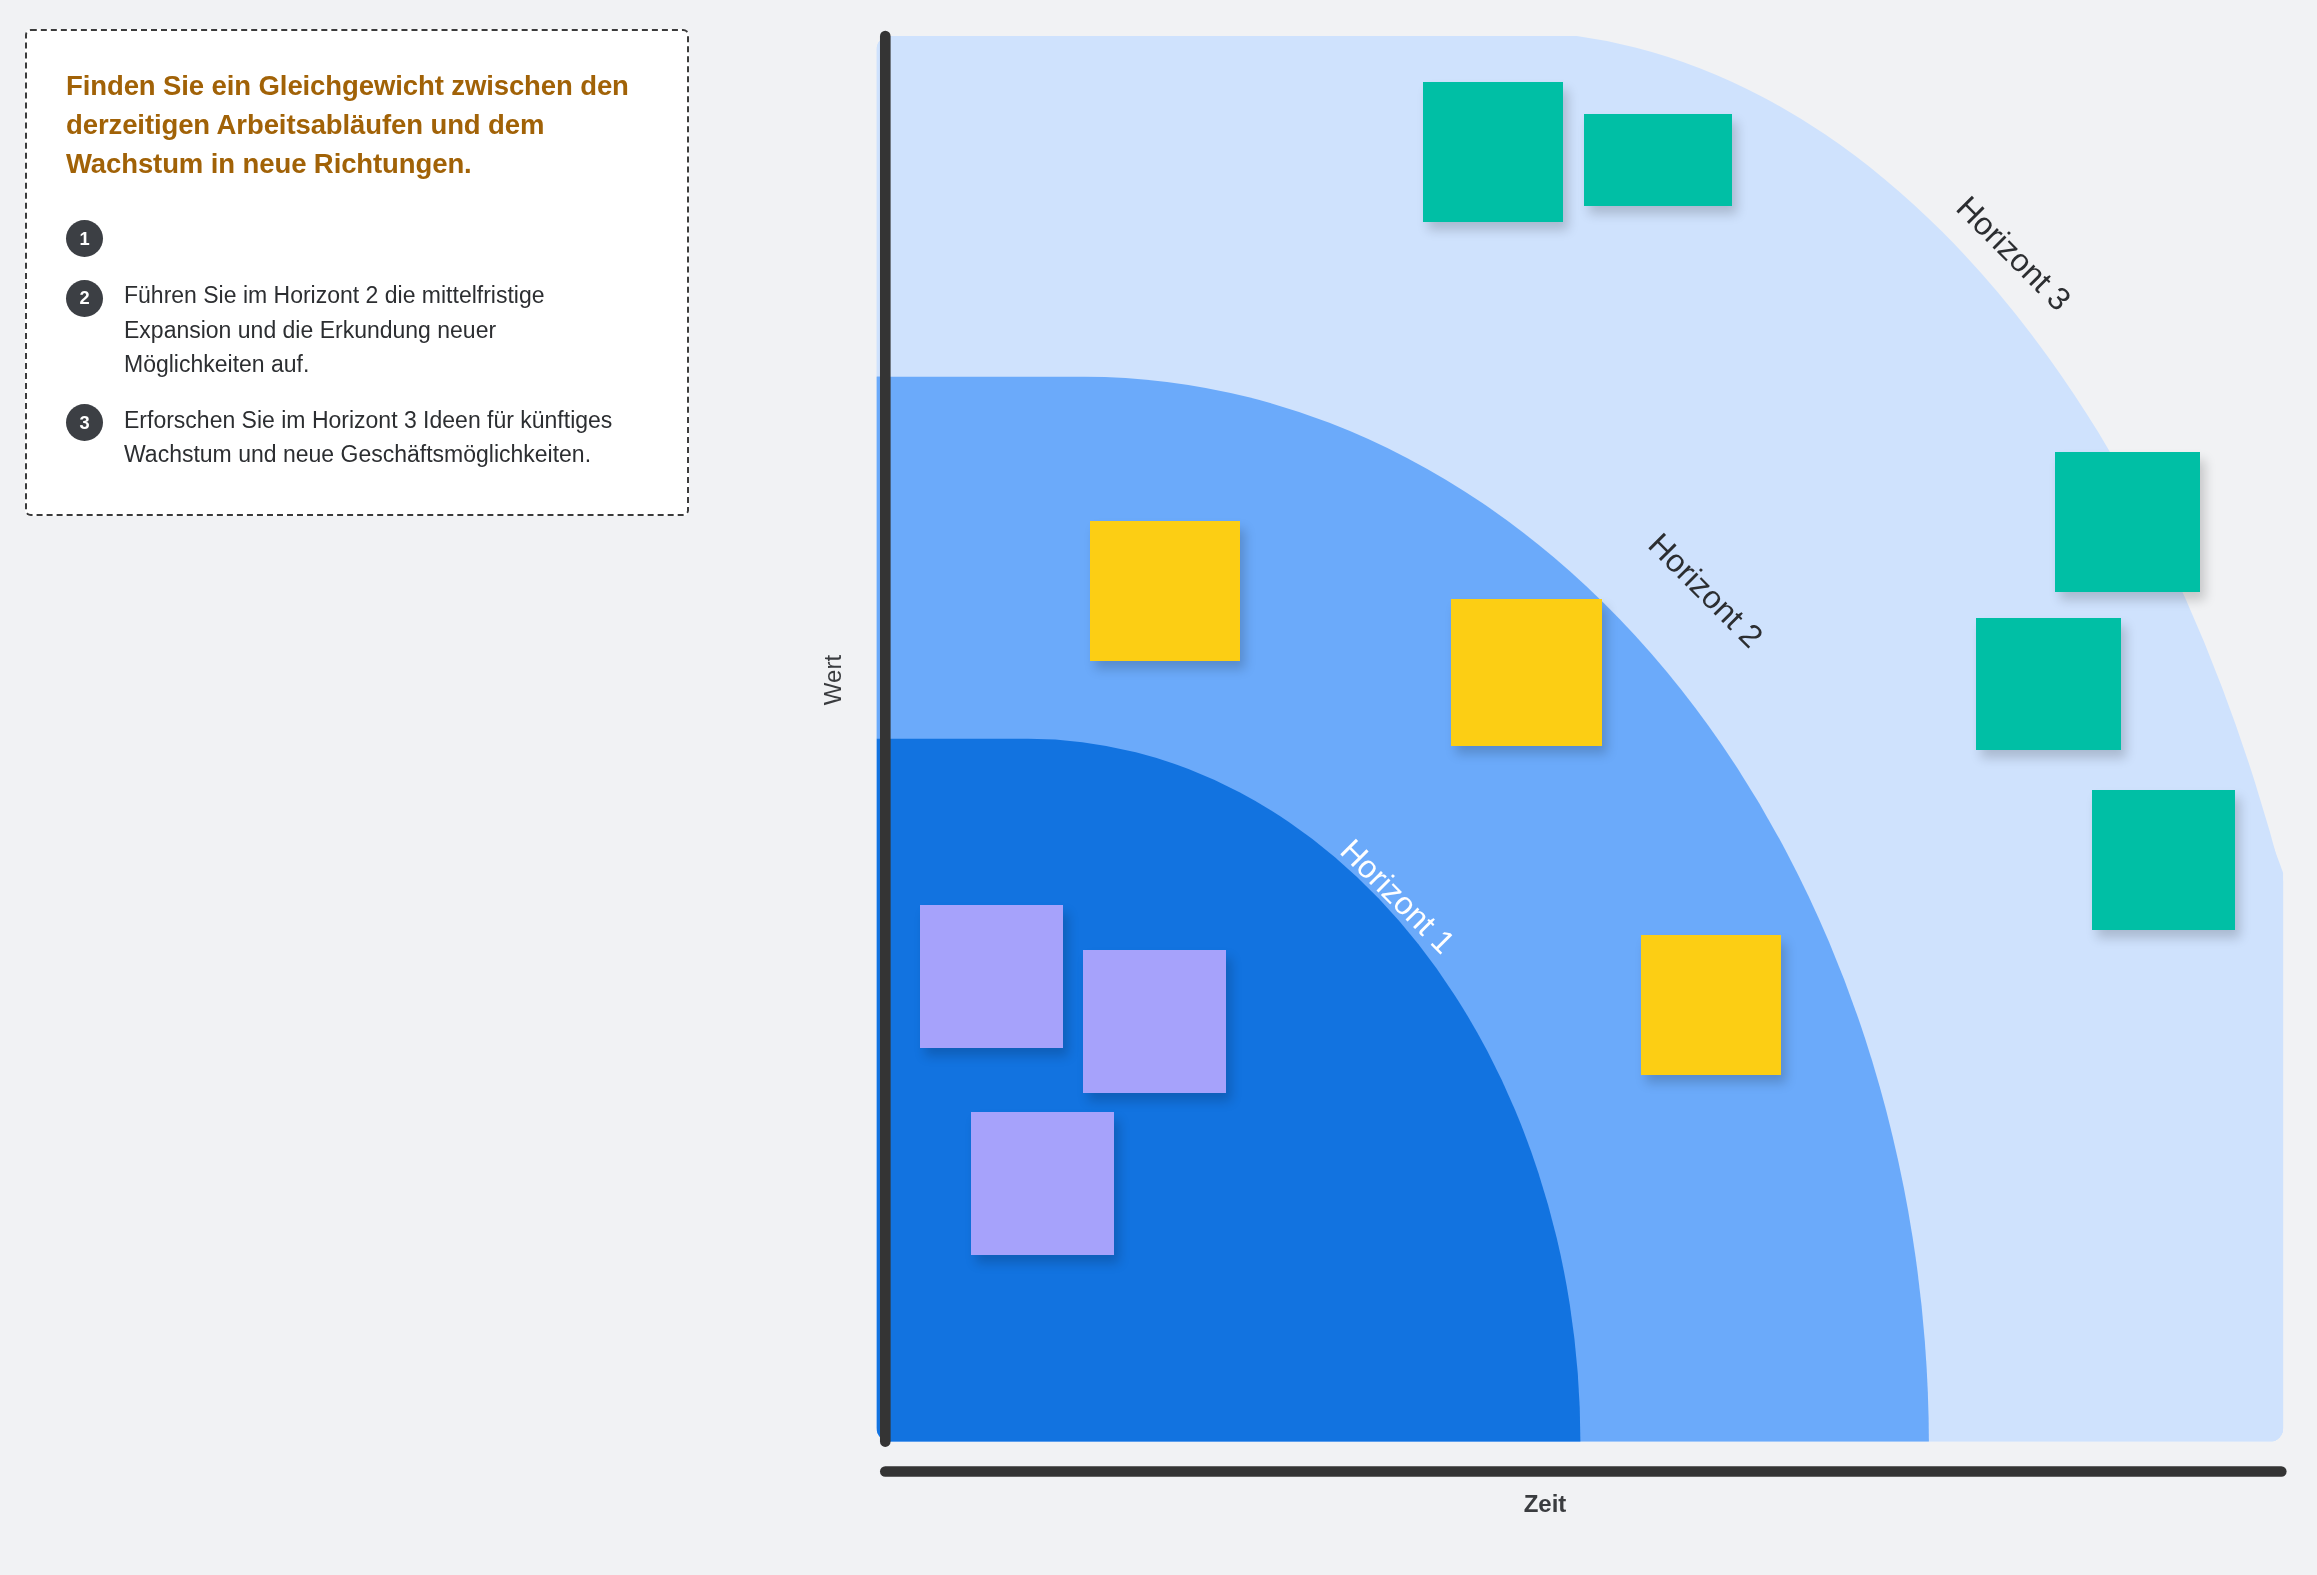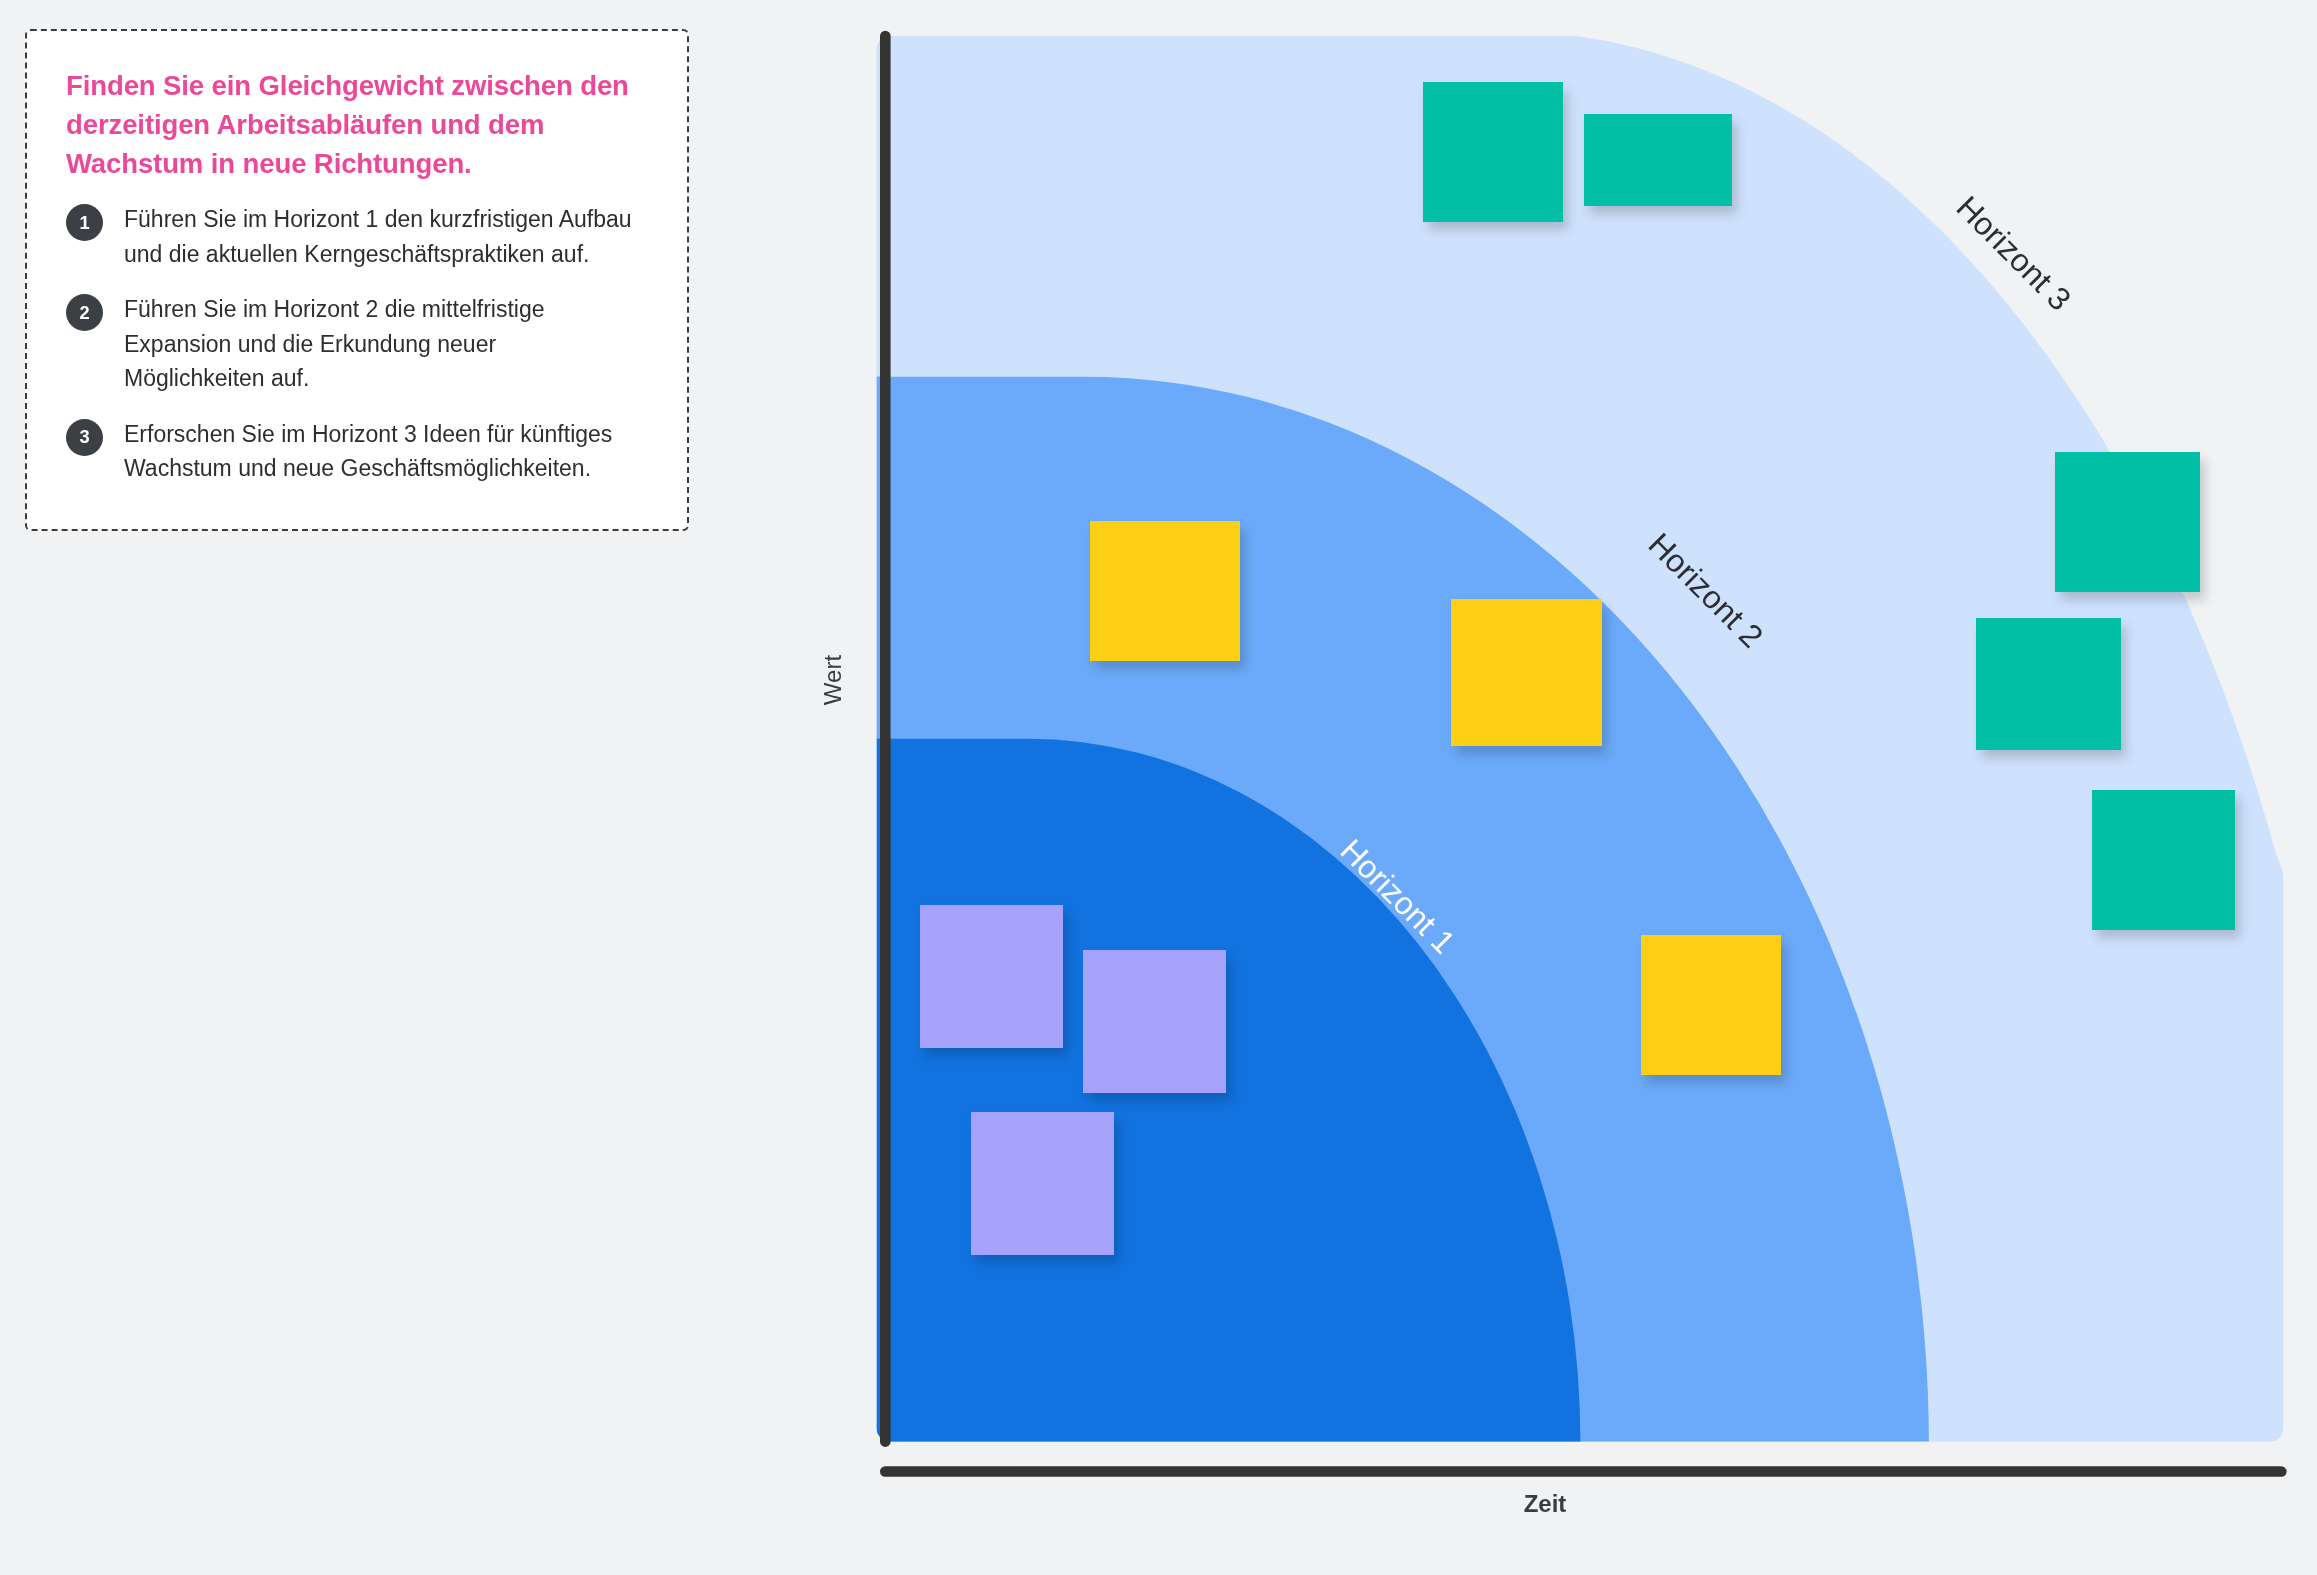--- a/index.html
+++ b/index.html
@@ -25,23 +25,23 @@
     box-sizing: border-box;
     background: #ffffff;
     border: 2.9px dashed #3b3b3b;
     border-radius: 5.8px;
     padding: 35px 39px 39px 39px;
   }
   #instruction-title {
     font-size: 27.5px;
     font-weight: bold;
     line-height: 1.42;
-    color: #ec4899;
+    color: #a16207;
     letter-spacing: -0.1px;
-    margin: 0 0 19px 0;
+    margin: 0 0 35px 0;
   }
   .step-row {
     display: flex;
     align-items: flex-start;
     margin-bottom: 21px;
   }
   .step-row:last-child { margin-bottom: 3.9px; }
   .step-badge {
     flex: 0 0 auto;
     width: 37px;
@@ -190,21 +190,20 @@
       <div class="sticky" style="left: 1976px; top: 618px; width: 145px; height: 132px; background: rgb(0, 191, 165);"></div>
       <div class="sticky" style="left: 2092px; top: 790px; width: 143px; height: 140px; background: rgb(0, 191, 165);"></div>
     </div>
 </div>
 
 <div id="instruction-card">
   <div id="instruction-title">Finden Sie ein Gleichgewicht zwischen den derzeitigen Arbeitsabläufen und dem Wachstum in neue Richtungen.</div>
   <div id="steps-list">
       <div class="step-row">
         <div class="step-badge">1</div>
-        <div class="step-text">Führen Sie im Horizont 1 den kurzfristigen Aufbau und die aktuellen Kerngeschäftspraktiken auf.</div>
       </div>
       <div class="step-row">
         <div class="step-badge">2</div>
         <div class="step-text">Führen Sie im Horizont 2 die mittelfristige Expansion und die Erkundung neuer Möglichkeiten auf.</div>
       </div>
       <div class="step-row">
         <div class="step-badge">3</div>
         <div class="step-text">Erforschen Sie im Horizont 3 Ideen für künftiges Wachstum und neue Geschäftsmöglichkeiten.</div>
       </div>
     </div>

